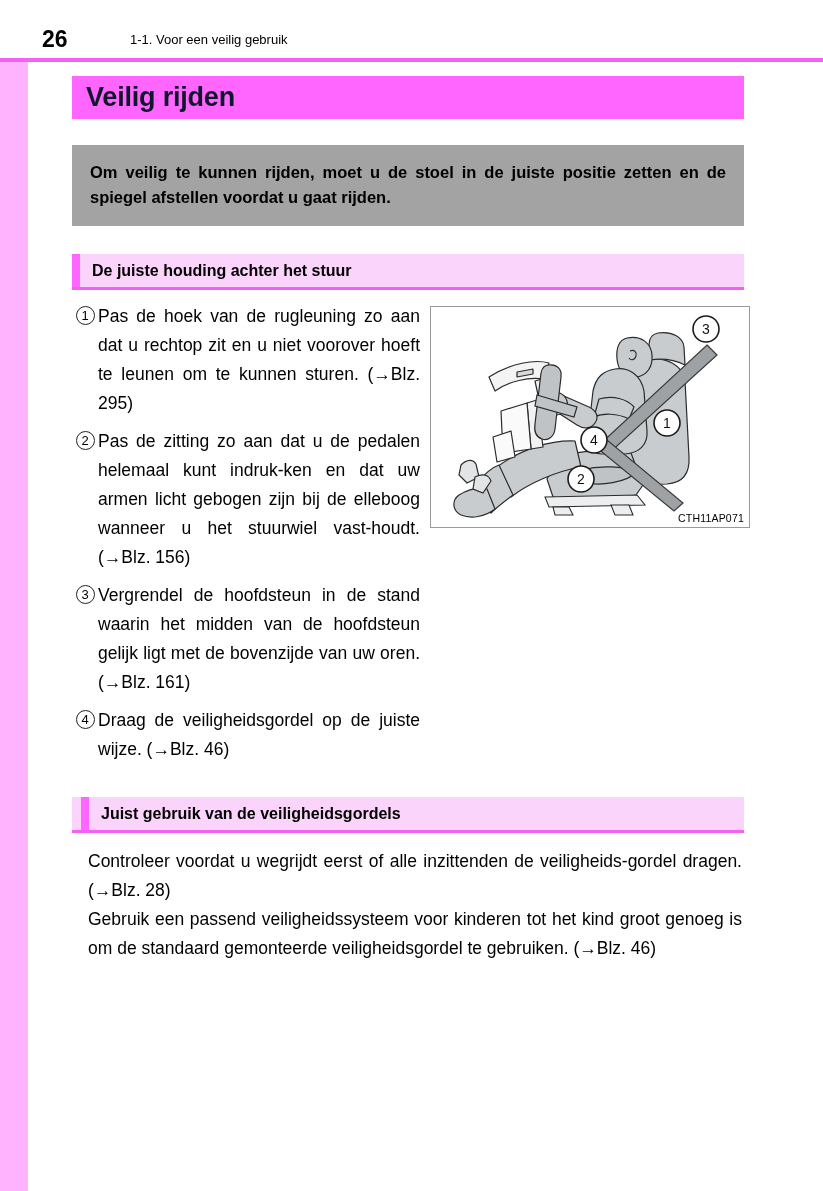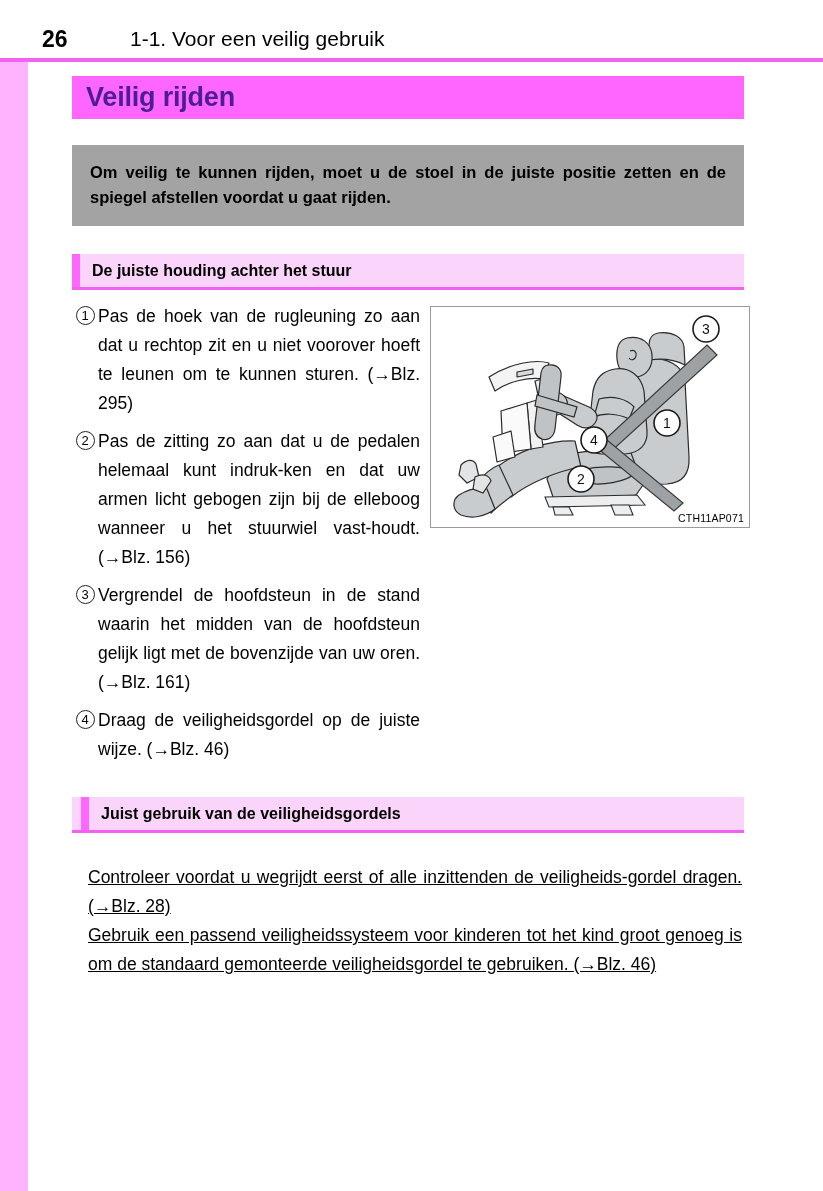--- a/index.html
+++ b/index.html
@@ -46,35 +46,35 @@
   .page-number {
     width: 82px;
     text-align: left;
     padding-left: 42px;
     box-sizing: border-box;
     font-size: 23px;
     font-weight: bold;
     letter-spacing: 0px;
   }
   .breadcrumb {
-    font-size: 21px;
+    font-size: 13px;
     padding-left: 48px;
   }
 
   
   .content {
     position: absolute;
     left: 72px;
     top: 76px;
     width: 672px;
   }
 
   .chapter-title {
     background: #ff66ff;
-    color: #4c1d95;
+    color: #0f172a;
     font-size: 27px;
     font-weight: bold;
     padding: 8px 14px 10px 14px;
     box-sizing: border-box;
     height: 43px;
     line-height: 27px;
     letter-spacing: -0.2px;
   }
 
   .intro-box {
@@ -171,24 +171,23 @@
     position: absolute;
     right: 5px;
     bottom: 3px;
     font-size: 10.5px;
     letter-spacing: 0.2px;
     font-family: "Liberation Sans", sans-serif;
   }
 
   
   .para-block {
-    margin-top: 30px;
+    margin-top: 14px;
     padding-left: 16px;
     padding-right: 2px;
-    text-decoration: underline;
   }
   .para {
     font-size: 17.5px;
     line-height: 29px;
     text-align: justify;
     text-justify: inter-word;
   }
   .para.last { text-align: justify; }
 </style>
 </head>

